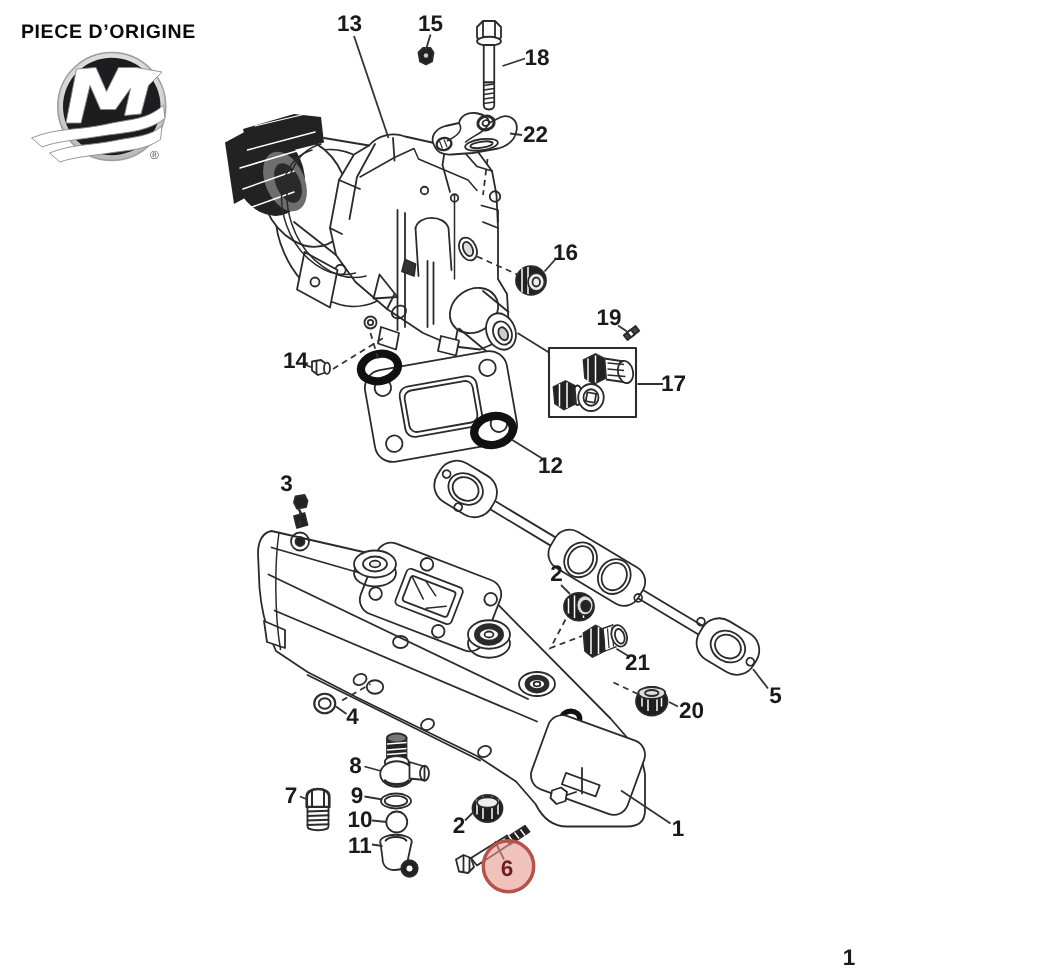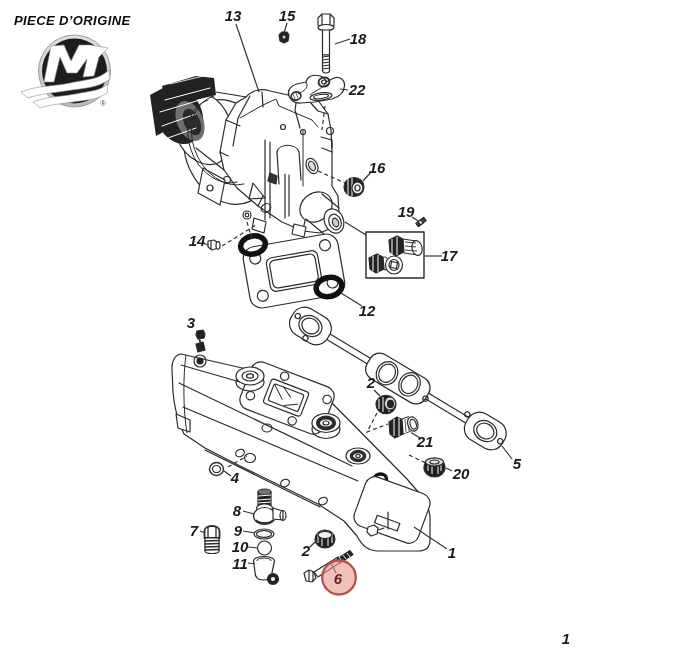--- a/index.html
+++ b/index.html
@@ -1,16 +1,16 @@
 <!DOCTYPE html>
 <html><head>
 <meta charset="utf-8">
 <style>
   html,body{margin:0;padding:0;background:#ffffff;}
-  #page{position:relative;width:697px;height:649px;background:#ffffff;overflow:hidden;font-style:italic;}
+  #page{position:relative;width:697px;height:649px;background:#ffffff;overflow:hidden;}
   svg{position:absolute;left:0;top:0;filter:blur(0.35px);}
   text{font-family:"Liberation Sans",sans-serif;}
   .lbl{font-weight:bold;font-size:15px;fill:#1a1a1a;}
 </style>
 </head>
 <body>
 <div id="page">
 <svg width="697" height="649" viewBox="0 0 697 649">
 <defs>
   <radialGradient id="silver" cx="50%" cy="40%" r="65%">

